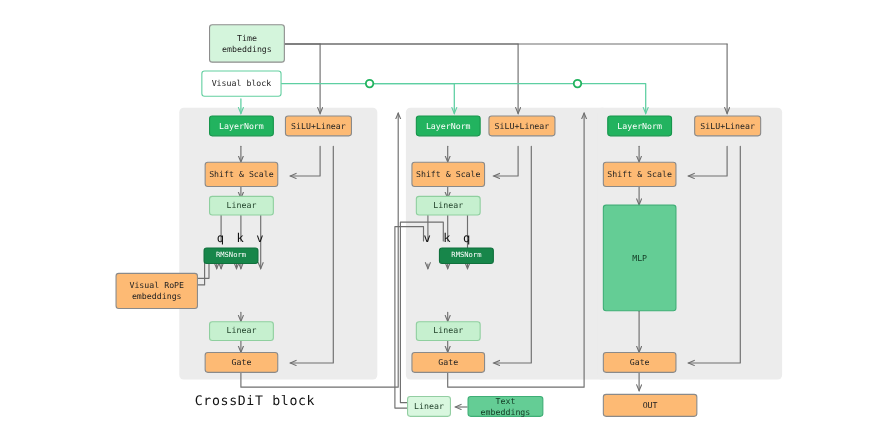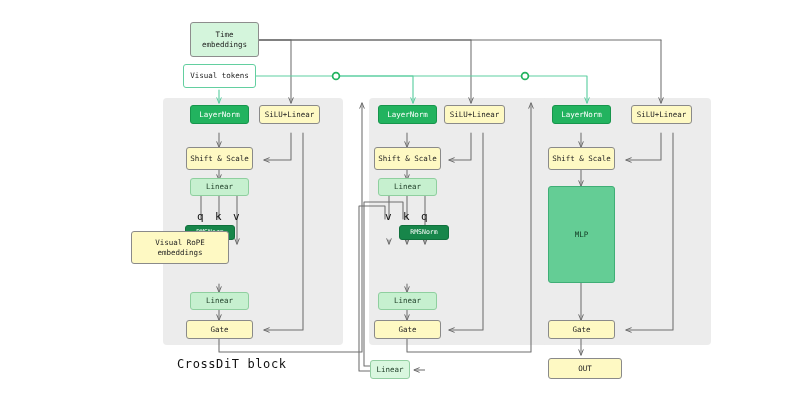--- a/index.html
+++ b/index.html
@@ -9,21 +9,21 @@
 
   svg.wires{position:absolute;left:0;top:0;width:800px;height:407px;overflow:visible;}
 
   .panel{position:absolute;background:#ececec;border-radius:4px;}
 
   .node{position:absolute;box-sizing:border-box;display:flex;
         align-items:center;justify-content:center;text-align:center;
         border-radius:3px;border:1px solid #8a8a8a;background:#ffffff;
         color:#1b1b1b;font-size:7.5px;line-height:1.25;letter-spacing:0px;
         white-space:pre-line;}
-  .n-white{background:#fef9c3;border-color:#8a8a8a;color:#232323;}
+  .n-white{background:#fdba74;border-color:#8a8a8a;color:#232323;}
   .n-dark{background:#22b35f;border-color:#17954c;color:#ffffff;}
   .n-darker{background:#17864a;border-color:#10703c;color:#ffffff;text-align:center;}
   .n-mid{background:#64cd95;border-color:#3fae76;color:#123a24;}
   .n-light{background:#c6f0cf;border-color:#8fcf9f;color:#1d3d26;}
   .n-pale{background:#d9f7df;border-color:#93ceA2;color:#21402a;}
   .n-outline-green{background:#ffffff;border-color:#63cfa0;color:#1d1d1d;}
   .n-time{background:#d4f5dc;border-color:#8d8d8d;color:#1d1d1d;text-align:center;}
 
   .qkv{position:absolute;font-size:11px;color:#111;
        font-family:"DejaVu Sans Mono","Liberation Mono",monospace;}
@@ -112,53 +112,54 @@
       <path d="M219,90 V103" marker-end="url(#ah-t)"></path>
     </g>
 
     <circle cx="336" cy="76" r="3.4" fill="#ffffff" stroke="#22b35f" stroke-width="1.7"></circle>
     <circle cx="525" cy="76" r="3.4" fill="#ffffff" stroke="#22b35f" stroke-width="1.7"></circle>
   </svg>
 
   <div class="node n-time" style="left:190px;top:22px;width:69px;height:35px;">Time
 embeddings</div>
 
-  <div class="node n-outline-green" style="left:183px;top:64px;width:73px;height:24px;font-size:7.5px;">Visual tokens</div>
+  <div class="node n-outline-green" style="left:183px;top:64px;width:73px;height:24px;font-size:7.5px;">Visual block</div>
 
   <div class="node n-dark" style="left:190px;top:105px;width:59px;height:19px;">LayerNorm</div>
   <div class="node n-white" style="left:259px;top:105px;width:61px;height:19px;">SiLU+Linear</div>
   <div class="node n-white" style="left:186px;top:147px;width:67px;height:23px;">Shift &amp; Scale</div>
   <div class="node n-light" style="left:190px;top:178px;width:59px;height:18px;">Linear</div>
   <div class="qkv" style="left:197px;top:210px;">q</div>
   <div class="qkv" style="left:215px;top:210px;">k</div>
   <div class="qkv" style="left:233px;top:210px;">v</div>
   <div class="node n-darker" style="left:185px;top:225px;width:50px;height:15px;font-size:6.5px;">RMSNorm</div>
-  <div class="node n-white" style="left:105px;top:231px;width:98px;height:33px;margin-left:26px;">Visual RoPE
+  <div class="node n-white" style="left:105px;top:248px;width:75px;height:33px;">Visual RoPE
 embeddings</div>
   <div class="node n-light" style="left:190px;top:292px;width:59px;height:18px;">Linear</div>
   <div class="node n-white" style="left:186px;top:320px;width:67px;height:19px;">Gate</div>
 
   <div class="node n-dark" style="left:378px;top:105px;width:59px;height:19px;">LayerNorm</div>
   <div class="node n-white" style="left:444px;top:105px;width:61px;height:19px;">SiLU+Linear</div>
   <div class="node n-white" style="left:374px;top:147px;width:67px;height:23px;">Shift &amp; Scale</div>
   <div class="node n-light" style="left:378px;top:178px;width:59px;height:18px;">Linear</div>
   <div class="qkv" style="left:385px;top:210px;">v</div>
   <div class="qkv" style="left:403px;top:210px;">k</div>
   <div class="qkv" style="left:421px;top:210px;">q</div>
   <div class="node n-darker" style="left:399px;top:225px;width:50px;height:15px;font-size:6.5px;">RMSNorm</div>
   <div class="node n-light" style="left:378px;top:292px;width:59px;height:18px;">Linear</div>
   <div class="node n-white" style="left:374px;top:320px;width:67px;height:19px;">Gate</div>
 
   <div class="node n-pale" style="left:370px;top:360px;width:40px;height:19px;">Linear</div>
+  <div class="node n-mid" style="left:425px;top:360px;width:69px;height:19px;">Text embeddings</div>
   <svg class="wires" viewBox="0 0 800 407">
     <path d="M425,370 H414" fill="none" stroke="#6f6f6f" stroke-width="1.05" marker-end="url(#ah-g)"></path>
   </svg>
 
   <div class="node n-dark" style="left:552px;top:105px;width:59px;height:19px;">LayerNorm</div>
   <div class="node n-white" style="left:631px;top:105px;width:61px;height:19px;">SiLU+Linear</div>
   <div class="node n-white" style="left:548px;top:147px;width:67px;height:23px;">Shift &amp; Scale</div>
   <div class="node n-mid" style="left:548px;top:186px;width:67px;height:97px;">MLP</div>
   <div class="node n-white" style="left:548px;top:320px;width:67px;height:19px;">Gate</div>
-  <div class="node n-white" style="left:548px;top:358px;width:74px;height:21px;">OUT</div>
+  <div class="node n-white" style="left:548px;top:358px;width:86px;height:21px;">OUT</div>
 
   <div class="caption" style="left:177px;top:357px;">CrossDiT block</div>
 
 </div>
 
 </body></html>

